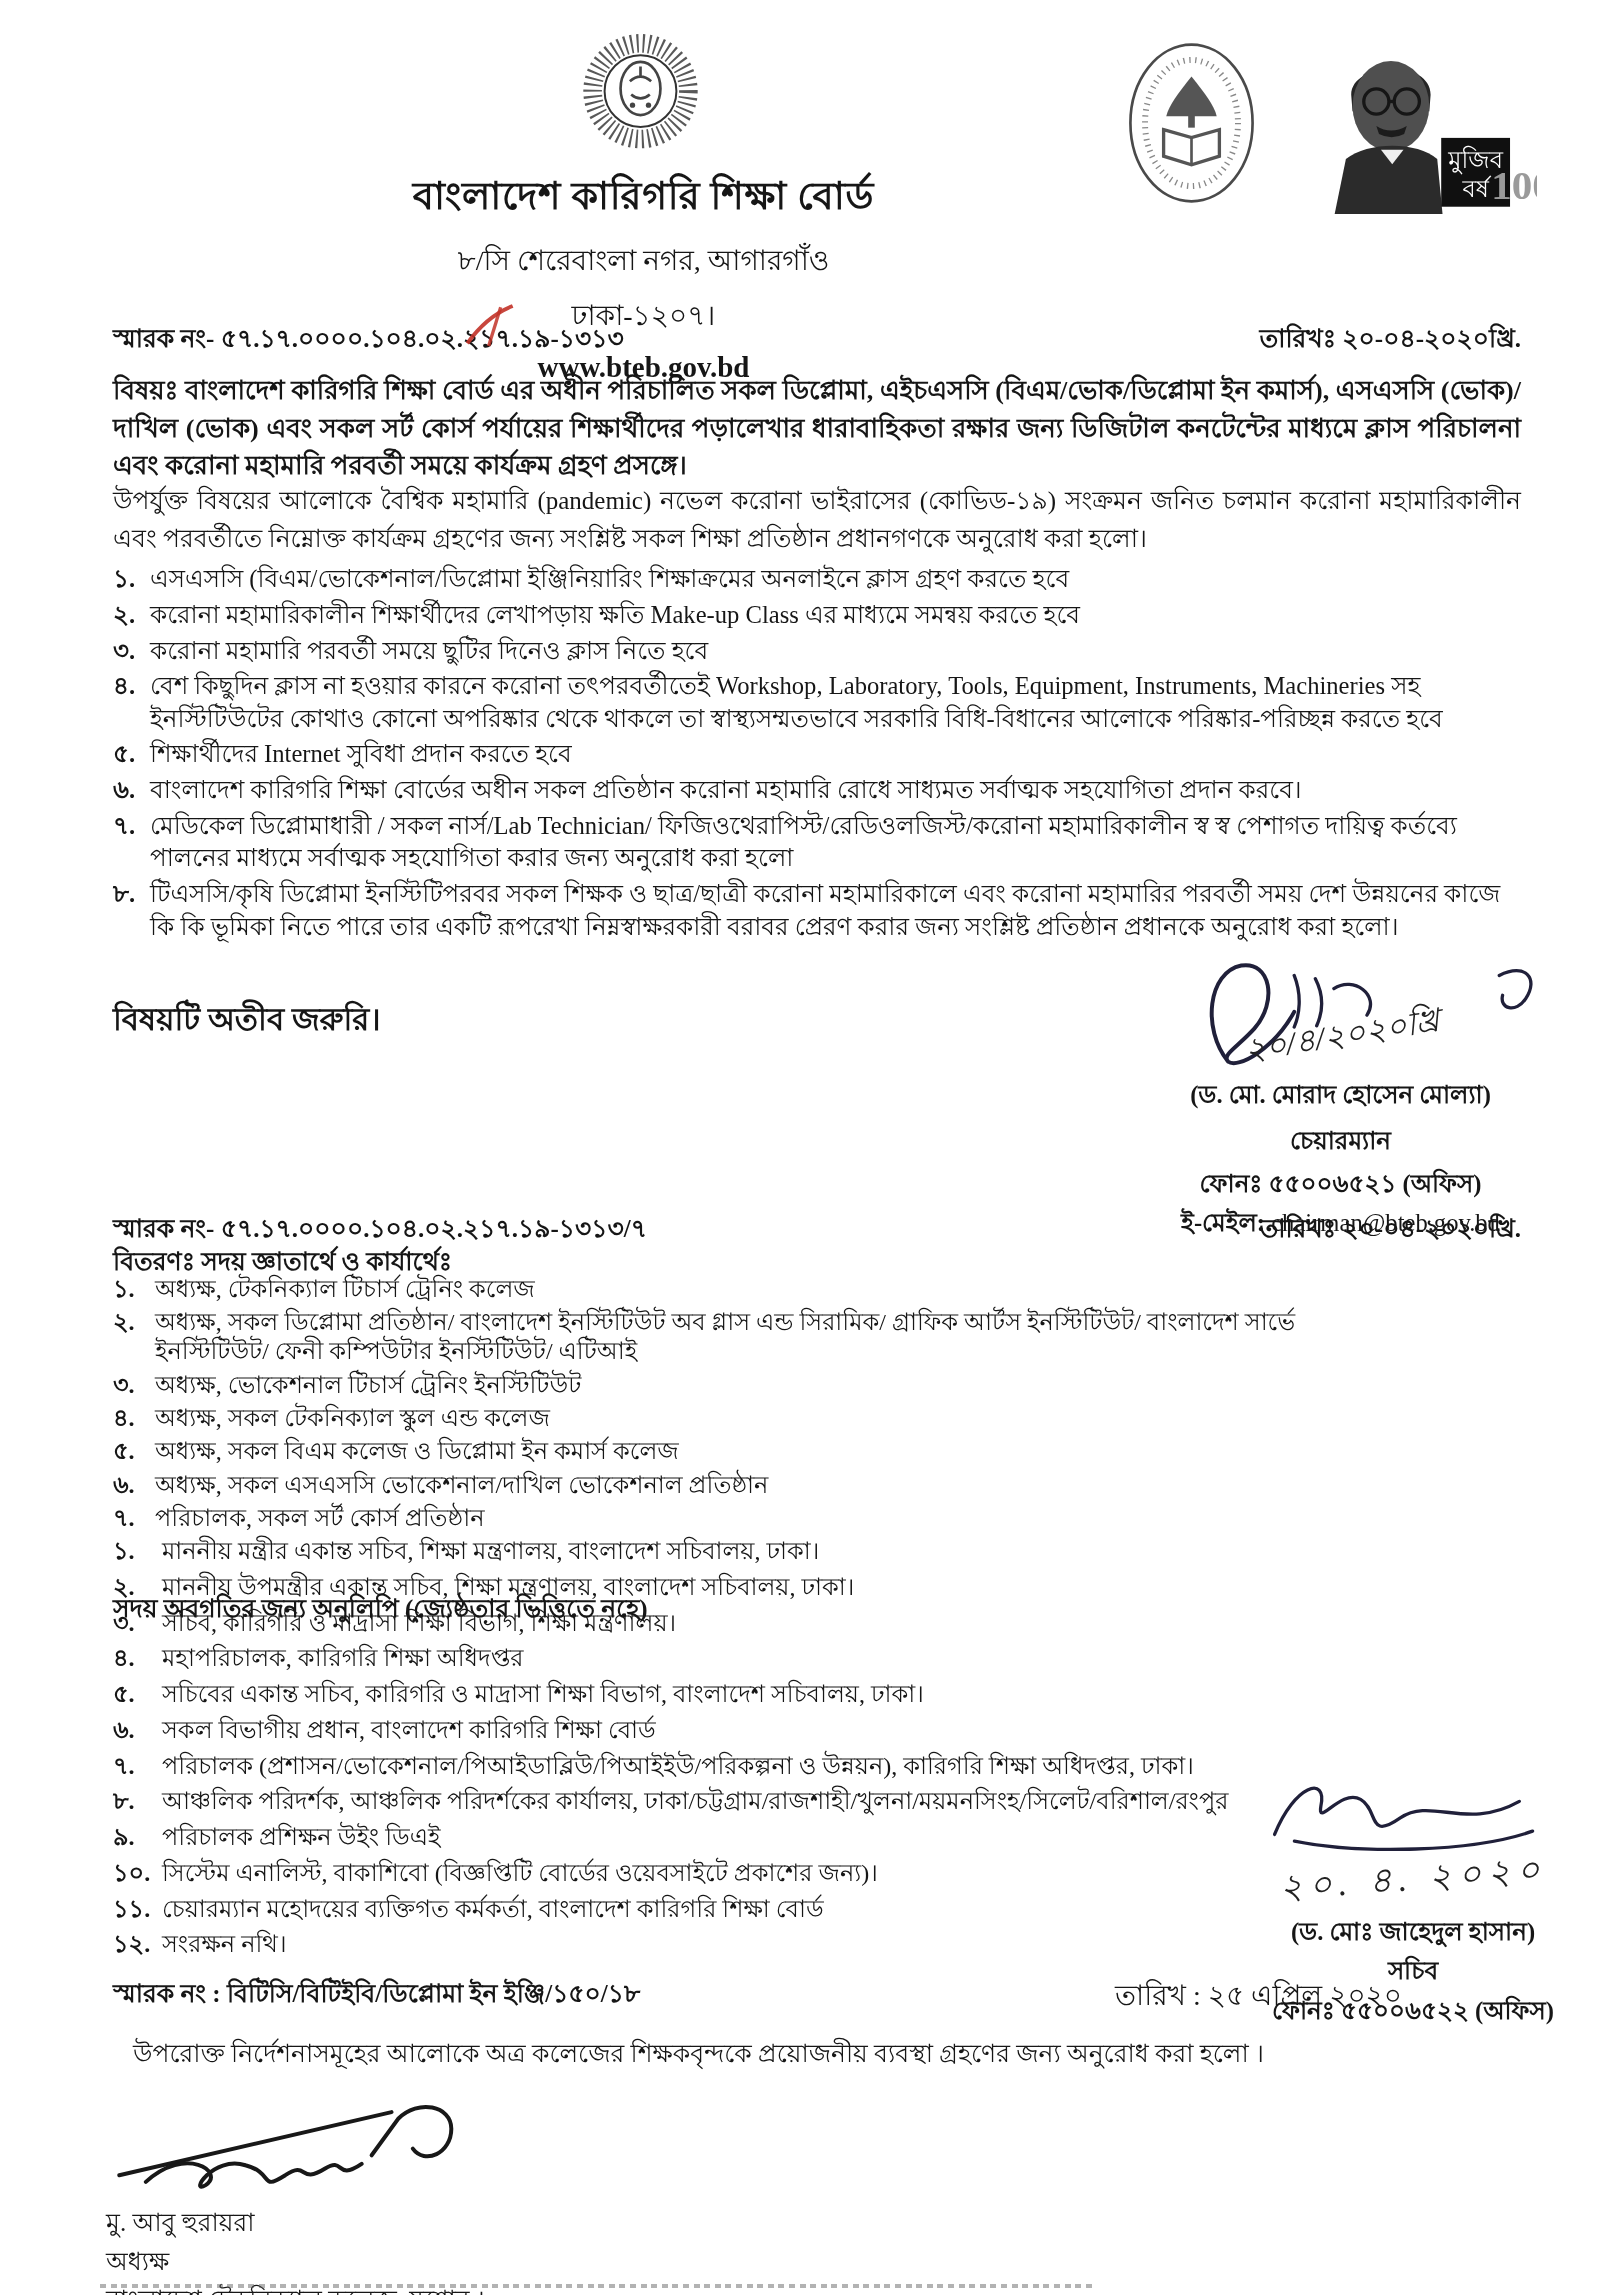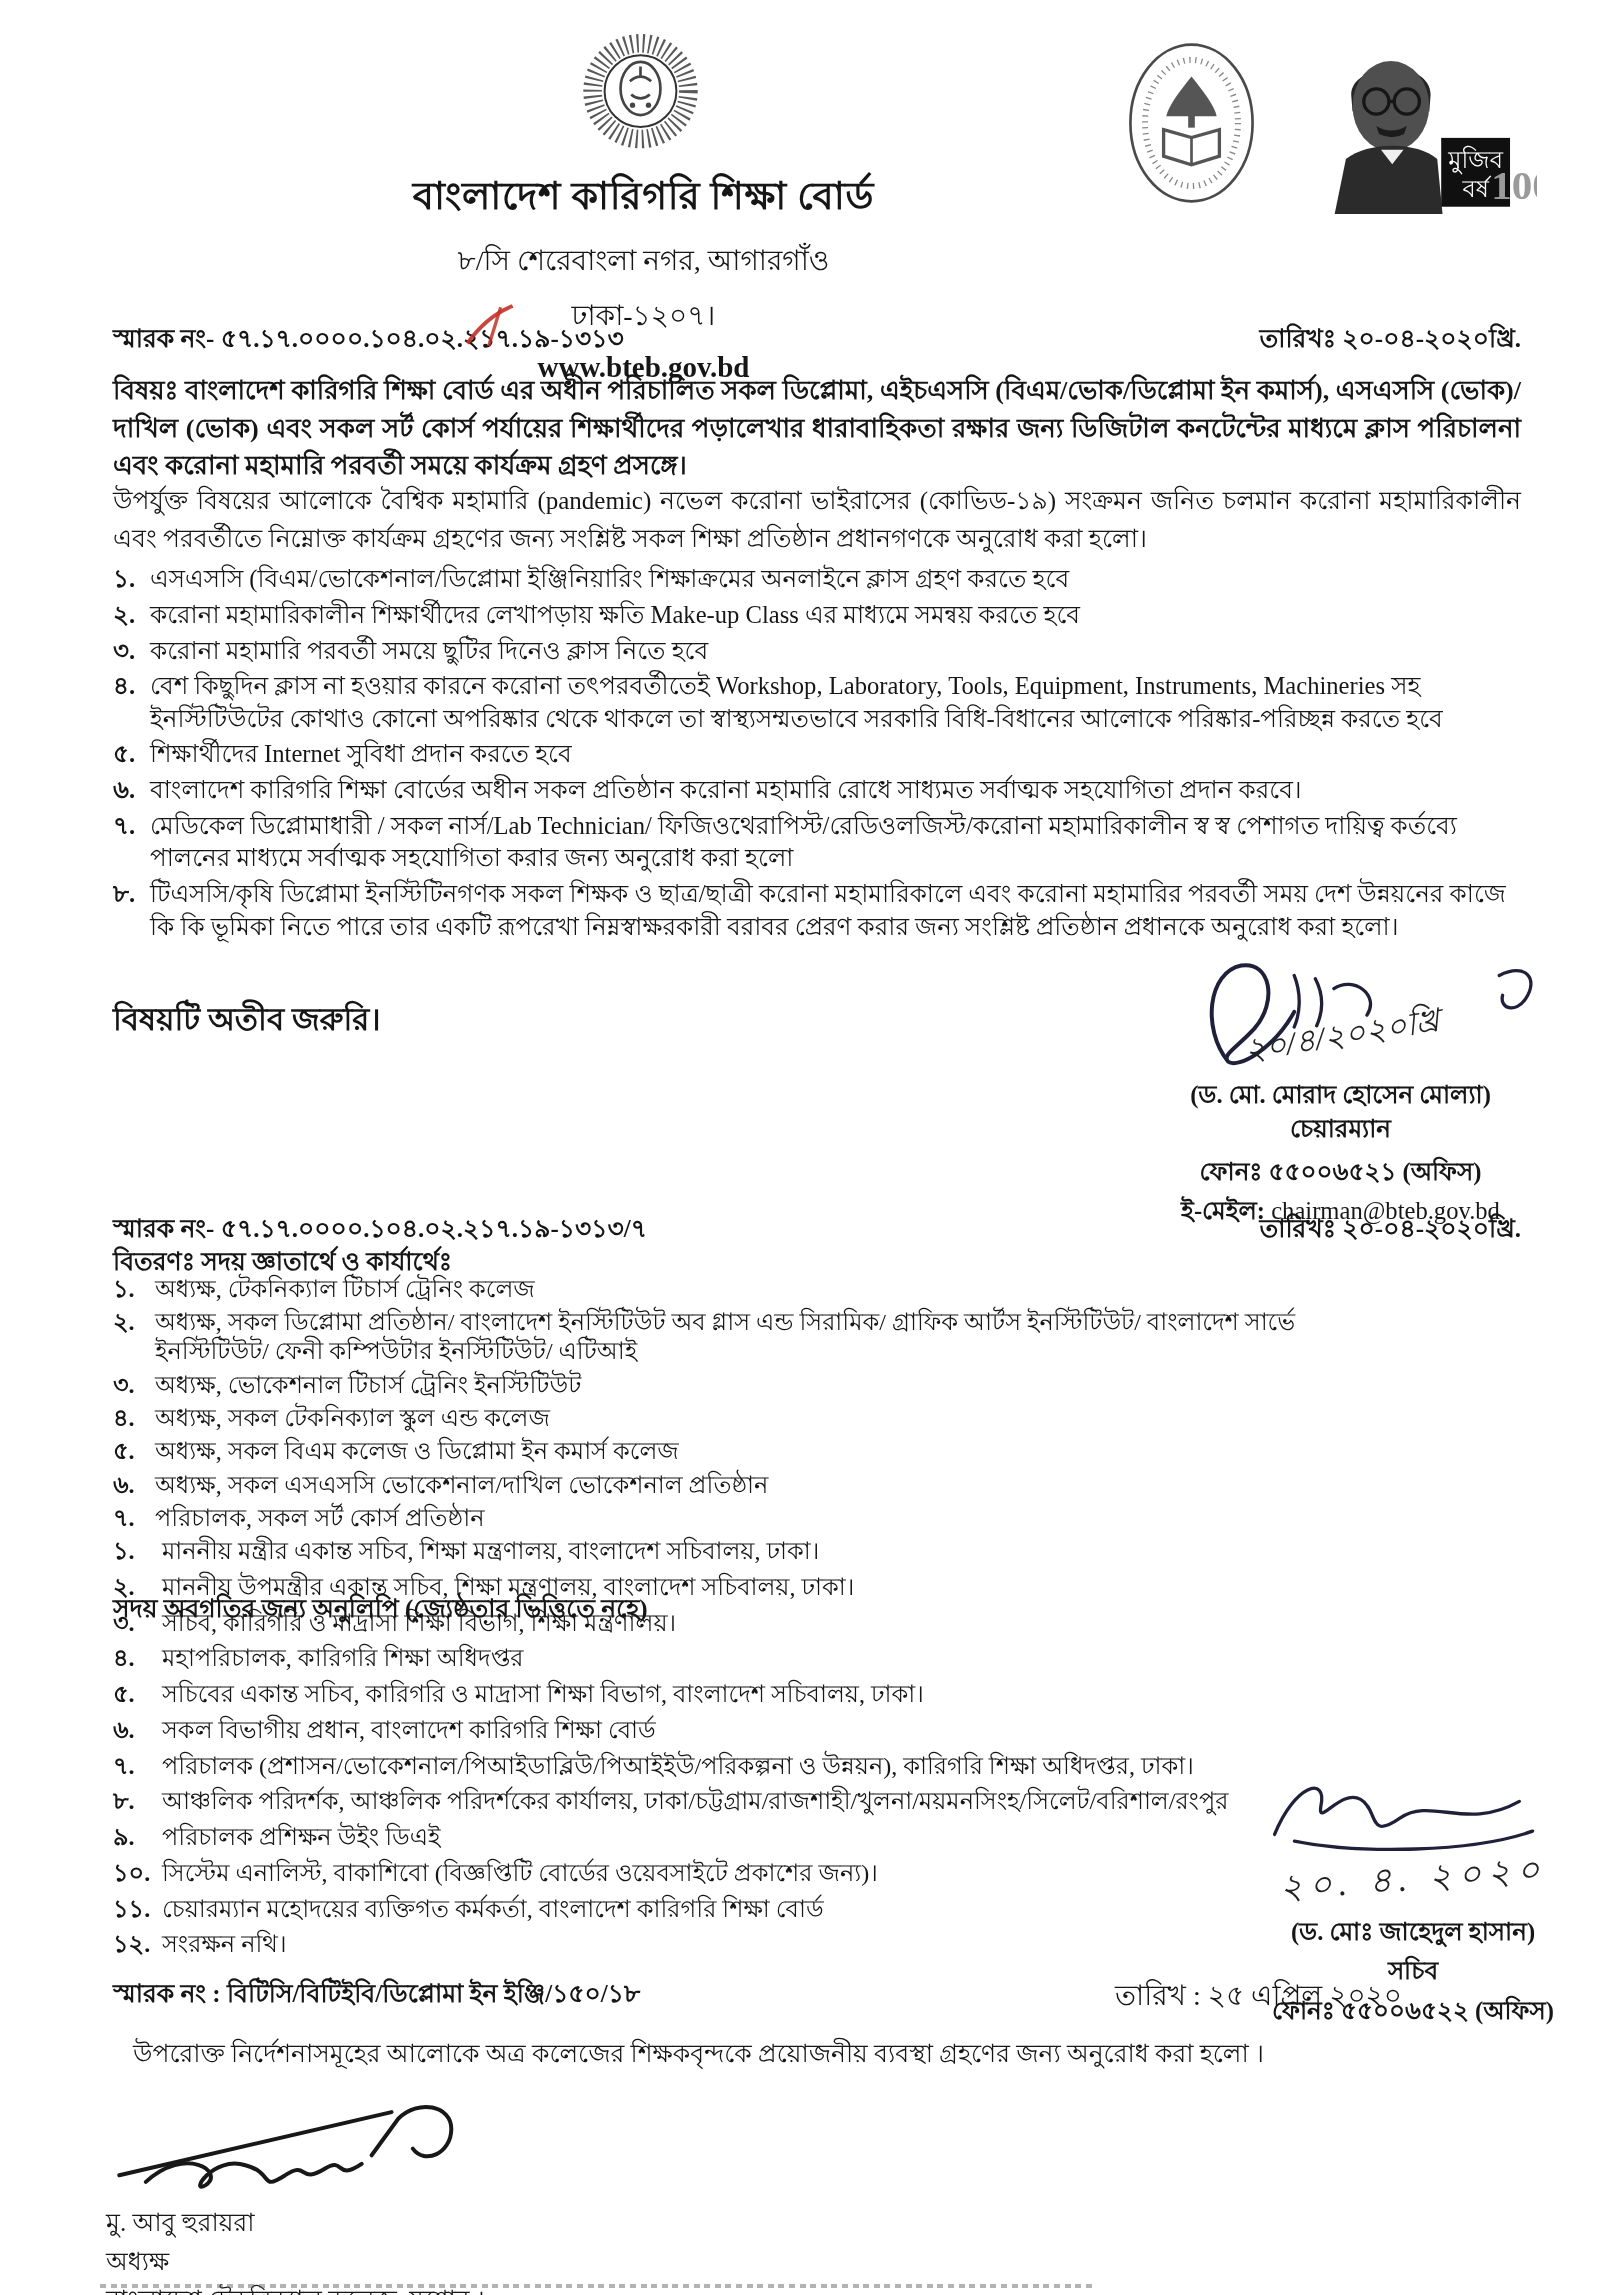--- a/index.html
+++ b/index.html
@@ -144,37 +144,37 @@
     <div class="dir-item">
       <span class="dir-num">৬.</span>
       <span>বাংলাদেশ কারিগরি শিক্ষা বোর্ডের অধীন সকল প্রতিষ্ঠান করোনা মহামারি রোধে সাধ্যমত সর্বাত্মক সহযোগিতা প্রদান করবে।</span>
     </div>
     <div class="dir-item">
       <span class="dir-num">৭.</span>
       <span>মেডিকেল ডিপ্লোমাধারী / সকল নার্স/Lab Technician/ ফিজিওথেরাপিস্ট/রেডিওলজিস্ট/করোনা মহামারিকালীন স্ব স্ব পেশাগত দায়িত্ব কর্তব্যে পালনের মাধ্যমে সর্বাত্মক সহযোগিতা করার জন্য অনুরোধ করা হলো</span>
     </div>
     <div class="dir-item">
       <span class="dir-num">৮.</span>
-      <span>টিএসসি/কৃষি ডিপ্লোমা ইনস্টিটিনগণক সকল শিক্ষক ও ছাত্র/ছাত্রী করোনা মহামারিকালে এবং করোনা মহামারির পরবর্তী সময় দেশ উন্নয়নের কাজে কি কি ভূমিকা নিতে পারে তার একটি রূপরেখা নিম্নস্বাক্ষরকারী বরাবর প্রেরণ করার জন্য সংশ্লিষ্ট প্রতিষ্ঠান প্রধানকে অনুরোধ করা হলো।</span>
+      <span>টিএসসি/কৃষি ডিপ্লোমা ইনস্টিটিপরবর সকল শিক্ষক ও ছাত্র/ছাত্রী করোনা মহামারিকালে এবং করোনা মহামারির পরবর্তী সময় দেশ উন্নয়নের কাজে কি কি ভূমিকা নিতে পারে তার একটি রূপরেখা নিম্নস্বাক্ষরকারী বরাবর প্রেরণ করার জন্য সংশ্লিষ্ট প্রতিষ্ঠান প্রধানকে অনুরোধ করা হলো।</span>
     </div>
   </div>
 
   <div class="abs urgent" style="top:995px;">বিষয়টি অতীব জরুরি।</div>
 
   <div class="abs sig-block" style="left:1115px;top:949px;width:451px;">
     <div style="position:relative;height:129px;">
       <svg width="425" height="129" viewBox="0 0 640 195">
         <path d="M150,170 C110,120 120,35 170,25 C215,18 225,80 190,120 C165,148 140,160 150,170 C165,182 220,150 250,95" fill="none" stroke="#20203a" stroke-width="6" stroke-linecap="round"></path>
         <path d="M250,40 C262,70 258,100 250,118 M282,45 C296,72 292,98 284,116 M310,60 C340,40 380,70 360,100" fill="none" stroke="#20203a" stroke-width="5" stroke-linecap="round"></path>
         <path d="M560,40 C600,20 620,45 600,75 C585,98 560,90 565,70" fill="none" stroke="#20203a" stroke-width="5" stroke-linecap="round"></path>
       </svg>
       <span class="hand" style="position:absolute;left:129px;top:61px;font-size:32px;transform:rotate(-9deg);white-space:nowrap;">২০/৪/২০২০খ্রি</span>
     </div>
     <div class="sig-line sig-bold">(ড. মো. মোরাদ হোসেন মোল্যা)</div>
-    <div class="sig-line sig-bold" style="margin-top:1px;">চেয়ারম্যান</div>
+    <div class="sig-line sig-bold" style="margin-top:13px;">চেয়ারম্যান</div>
     <div class="sig-line sig-bold" style="margin-top:9.3px;">ফোনঃ ৫৫০০৬৫২১ (অফিস)</div>
     <div class="sig-line" style="margin-top:6.6px;">
       <span class="sig-bold">ই-মেইল:</span>
       <span>chairman@bteb.gov.bd</span>
     </div>
   </div>
 
   <div class="abs memo-row" style="top:1209px;">
     <span class="memo-label">স্মারক নং- ৫৭.১৭.০০০০.১০৪.০২.২১৭.১৯-১৩১৩/৭</span>
     <span class="memo-date">তারিখঃ ২০-০৪-২০২০খ্রি.</span>

